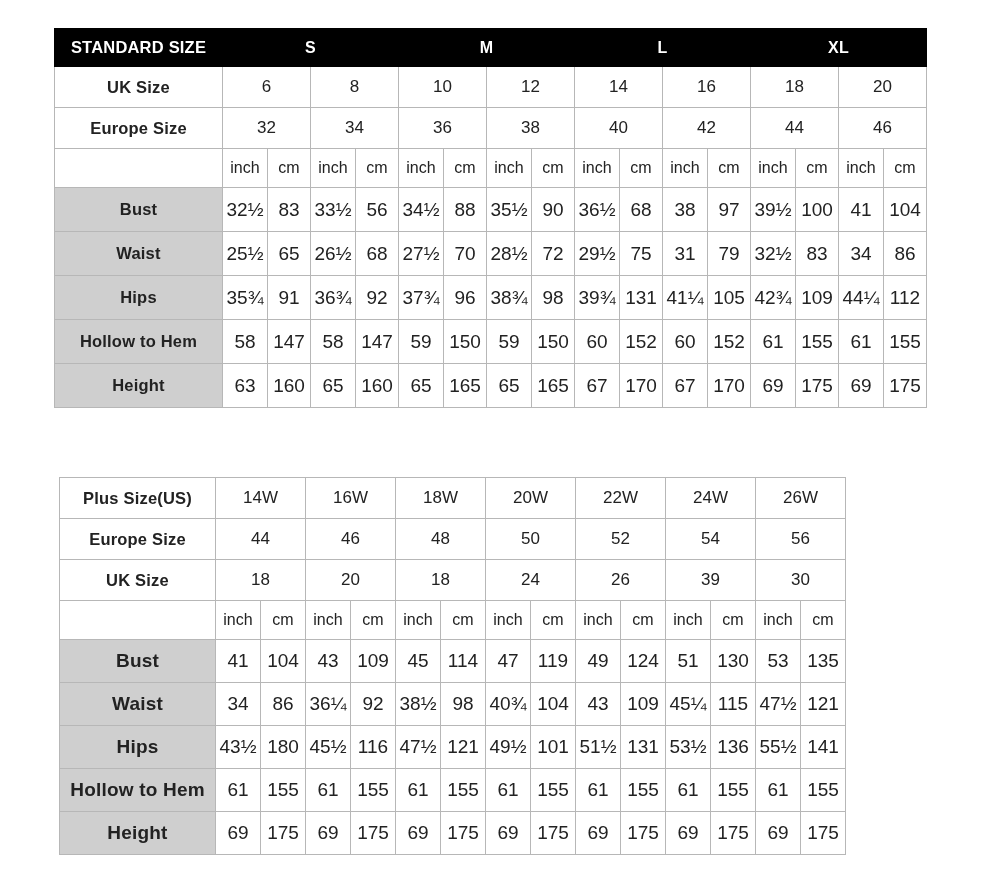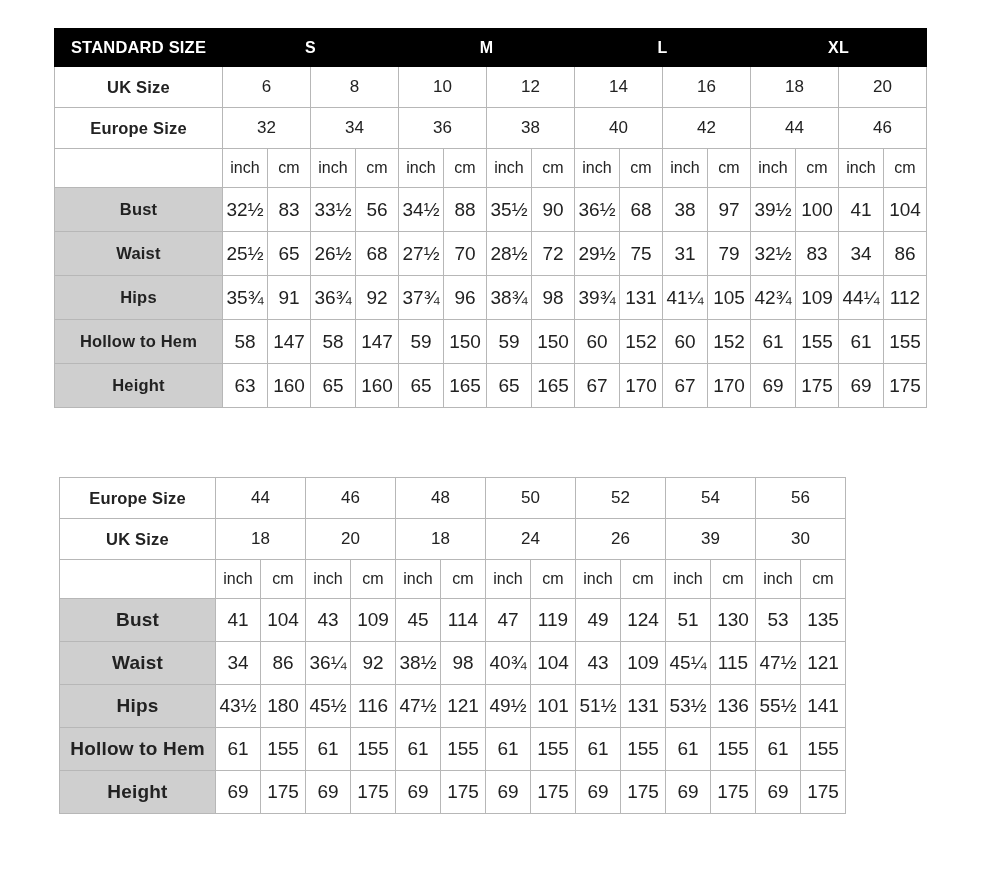--- a/index.html
+++ b/index.html
@@ -299,20 +299,30 @@
         <col style="width:45px">
       <col style="width:45px">
         <col style="width:45px">
       <col style="width:45px">
         <col style="width:45px">
       <col style="width:45px">
         <col style="width:45px">
     </colgroup>
     <tbody id="plus-body">
         <tr class="size-row">
+          <td class="label-cell">Plus Size(US)</td>
+          <td colspan="2">14W</td>
+          <td colspan="2">16W</td>
+          <td colspan="2">18W</td>
+          <td colspan="2">20W</td>
+          <td colspan="2">22W</td>
+          <td colspan="2">24W</td>
+          <td colspan="2">26W</td>
+        </tr>
+        <tr class="size-row">
           <td class="label-cell">Europe Size</td>
           <td colspan="2">44</td>
           <td colspan="2">46</td>
           <td colspan="2">48</td>
           <td colspan="2">50</td>
           <td colspan="2">52</td>
           <td colspan="2">54</td>
           <td colspan="2">56</td>
         </tr>
         <tr class="size-row">

